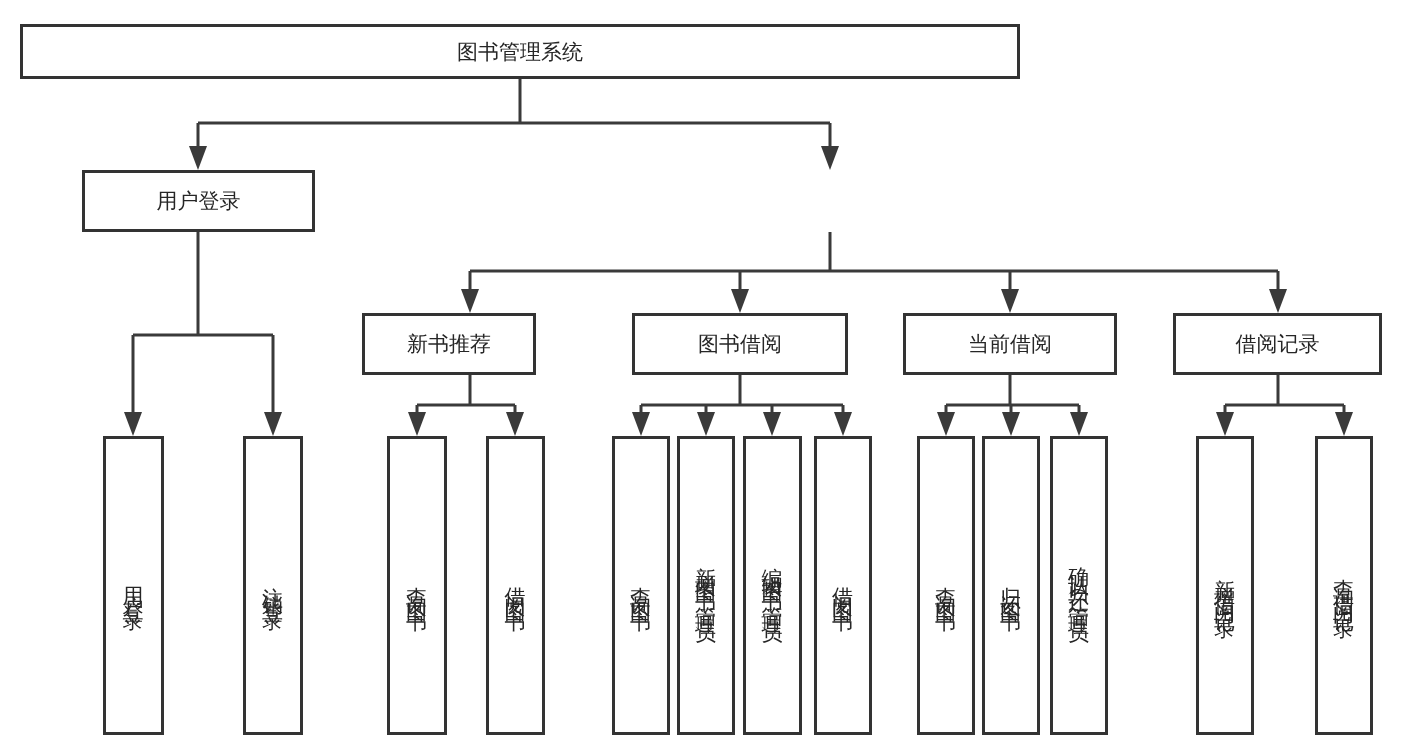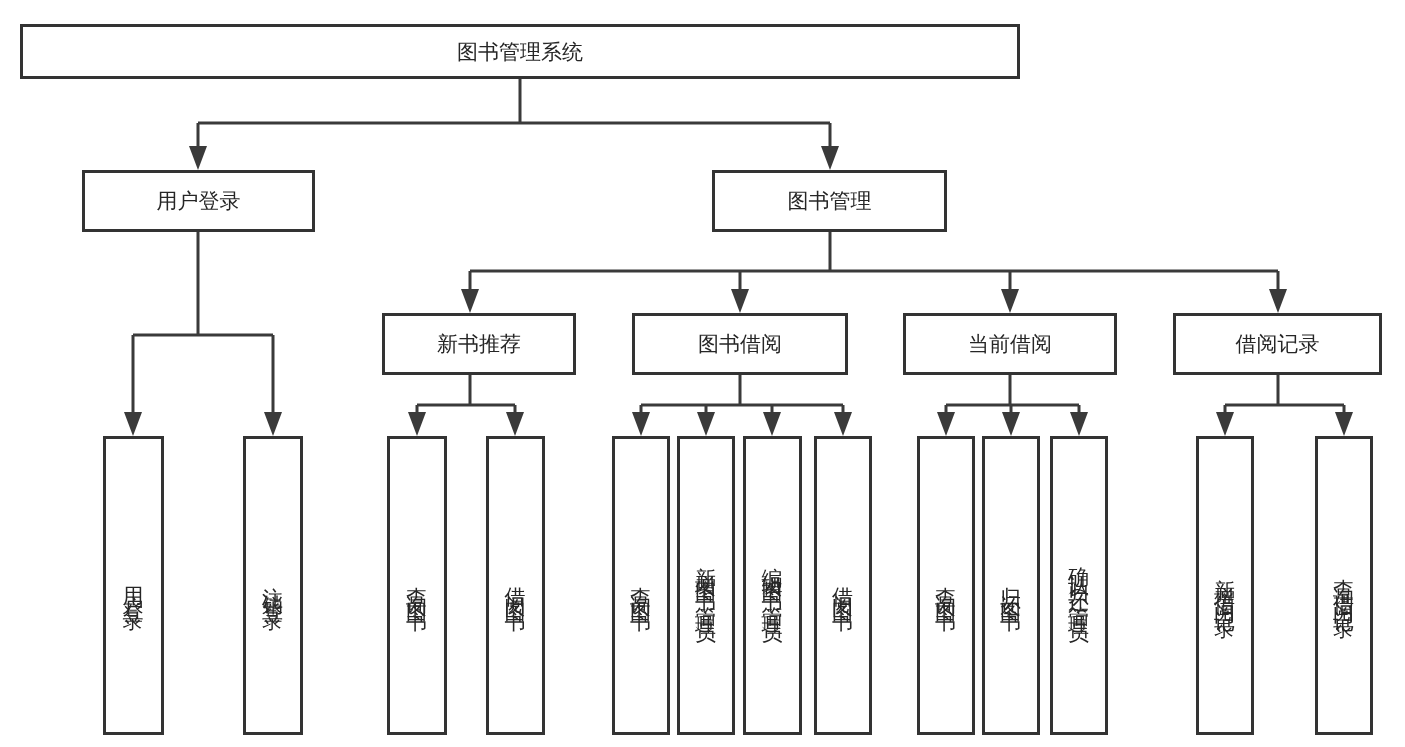--- a/index.html
+++ b/index.html
@@ -88,23 +88,22 @@
     </g>
     <g>
       <path class="line" d="M1278 375 V405 M1225 405 H1344 M1225 405 V416 M1344 405 V416"></path>
       <path class="head" d="M1216 412 H1234 L1225 436 Z M1335 412 H1353 L1344 436 Z"></path>
     </g>
   </svg>
 
   <div class="node h" style="left:20px; top:13px; width:1000px; height:55px;margin-top:11px;">图书管理系统</div>
 
   <div class="node h" style="left:82px; top:170px; width:233px; height:62px;">用户登录</div>
-  <div class="node h" style="left:712px; top:170px; width:235px; height:62px;">图书管理</div>
 
-  <div class="node h" style="left:382px; top:313px; width:194px; height:62px;">新书推荐</div>
+  <div class="node h" style="left:362px; top:313px; width:174px; height:62px;">新书推荐</div>
   <div class="node h" style="left:632px; top:313px; width:216px; height:62px;">图书借阅</div>
   <div class="node h" style="left:903px; top:313px; width:214px; height:62px;">当前借阅</div>
   <div class="node h" style="left:1173px; top:313px; width:209px; height:62px;">借阅记录</div>
 
   <div class="node v" style="left:103px; top:436px; width:61px; height:299px;">用户登录</div>
   <div class="node v" style="left:243px; top:436px; width:60px; height:299px;">注销登录</div>
 
   <div class="node v" style="left:387px; top:436px; width:60px; height:299px;">查询图书</div>
   <div class="node v" style="left:486px; top:436px; width:59px; height:299px;">借阅图书</div>
 

